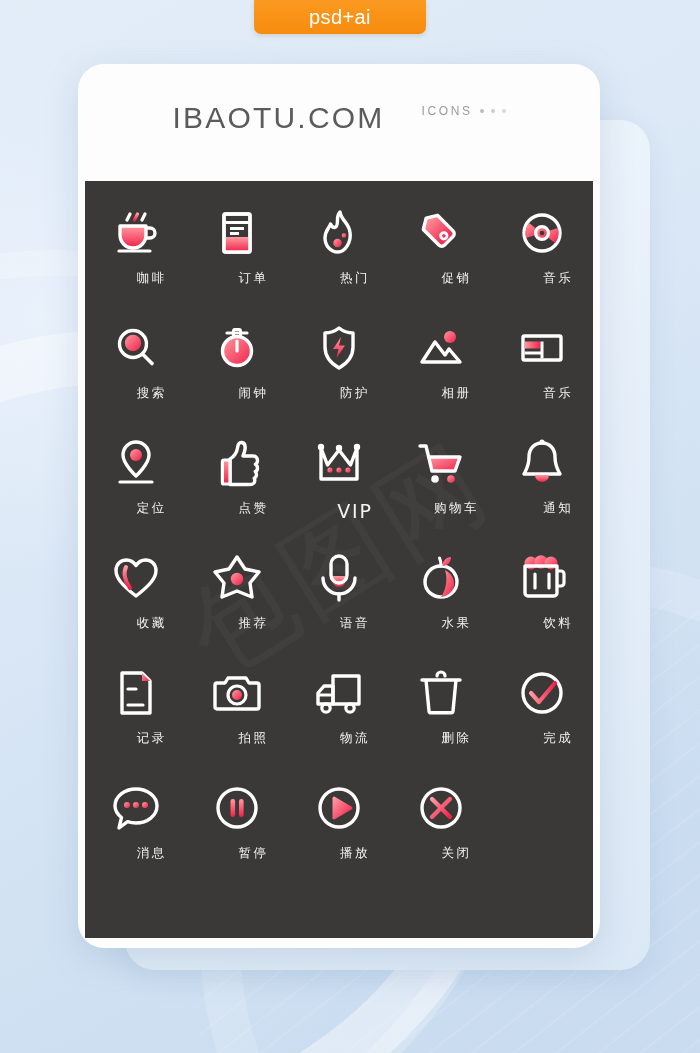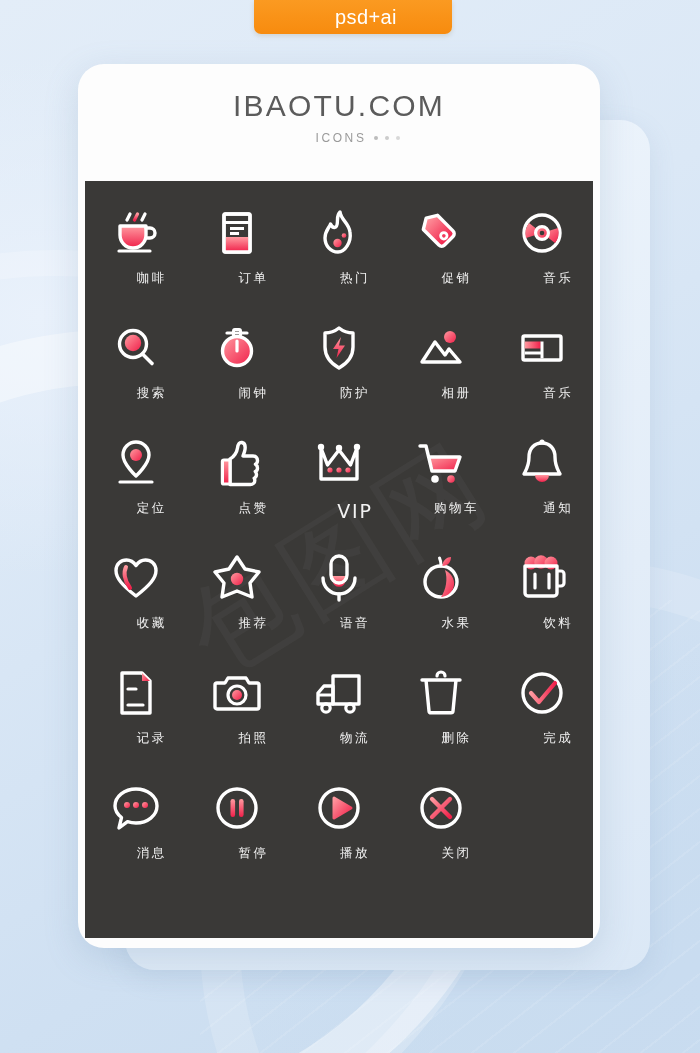--- a/index.html
+++ b/index.html
@@ -66,21 +66,20 @@
     width: 172px; height: 34px;
     background: linear-gradient(180deg, #fb9a21 0%, #f78b0e 100%);
     border-radius: 0 0 7px 7px;
     color: #ffffff;
     font-size: 20px;
     letter-spacing: 0.4px;
     display: flex;
     align-items: center;
     justify-content: center;
     box-shadow: 0 2px 5px rgba(120,80,10,0.16);
-    padding-left: 26px;
   }
 
   
   #back-card {
     position: absolute;
     left: 125px; top: 120px;
     width: 525px; height: 850px;
     background: linear-gradient(160deg, #eef5fc 0%, #e3edf8 60%, #dbe8f6 100%);
     border-radius: 30px;
     box-shadow: 0 8px 26px rgba(120,150,185,0.16);
@@ -96,21 +95,21 @@
     box-shadow: 0 10px 34px rgba(110,140,175,0.22);
     overflow: hidden;
   }
 
   
   #card-header {
     position: absolute;
     left: 0; top: 0;
     width: 522px; height: 83px;
     display: flex;
-    flex-direction: column;
+    flex-direction: row;
     align-items: center;
     justify-content: center;
   }
   #brand-title {
     font-size: 30px;
     letter-spacing: 2.2px;
     color: #5b5b5b;
     font-weight: 400;
     line-height: 1;
     margin-top: 24px;

